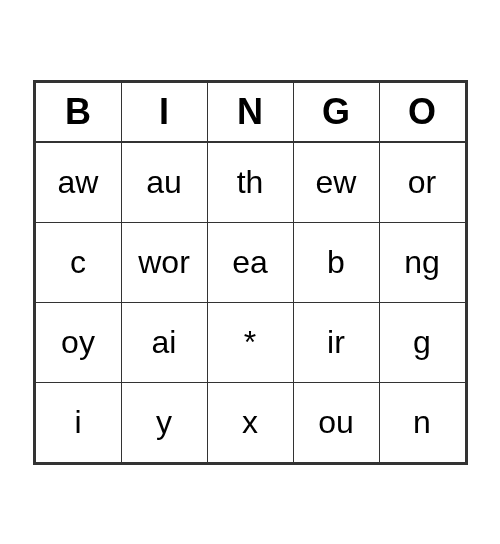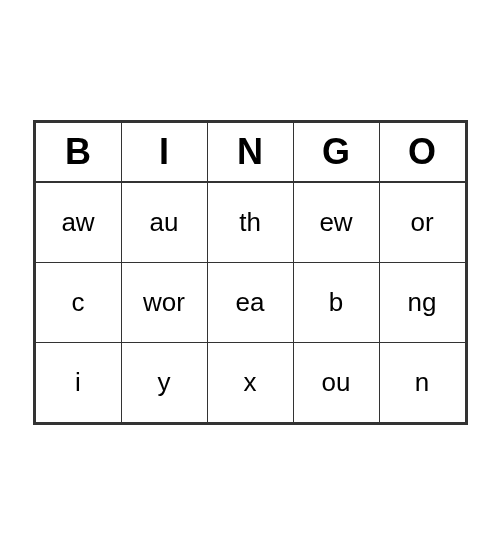--- a/index.html
+++ b/index.html
@@ -27,21 +27,21 @@
       border-collapse: collapse;
     }
 
     .bingo-table td,
     .bingo-table th {
       width: 86px;
       height: 80px;
       border: 1.5px solid #333;
       text-align: center;
       vertical-align: middle;
-      font-size: 26px;
+      font-size: 32px;
     }
 
     .bingo-table thead th {
       height: 60px;
       font-size: 36px;
       font-weight: bold;
       border-bottom: 2px solid #333;
     }
   </style>
 </head>
@@ -67,20 +67,27 @@
           <td>or</td>
         </tr>
         <tr>
           <td>c</td>
           <td>wor</td>
           <td>ea</td>
           <td>b</td>
           <td>ng</td>
         </tr>
         <tr>
+          <td>oy</td>
+          <td>ai</td>
+          <td>*</td>
+          <td>ir</td>
+          <td>g</td>
+        </tr>
+        <tr>
           <td>i</td>
           <td>y</td>
           <td>x</td>
           <td>ou</td>
           <td>n</td>
         </tr>
       </tbody>
   </table>
 </div>
 

